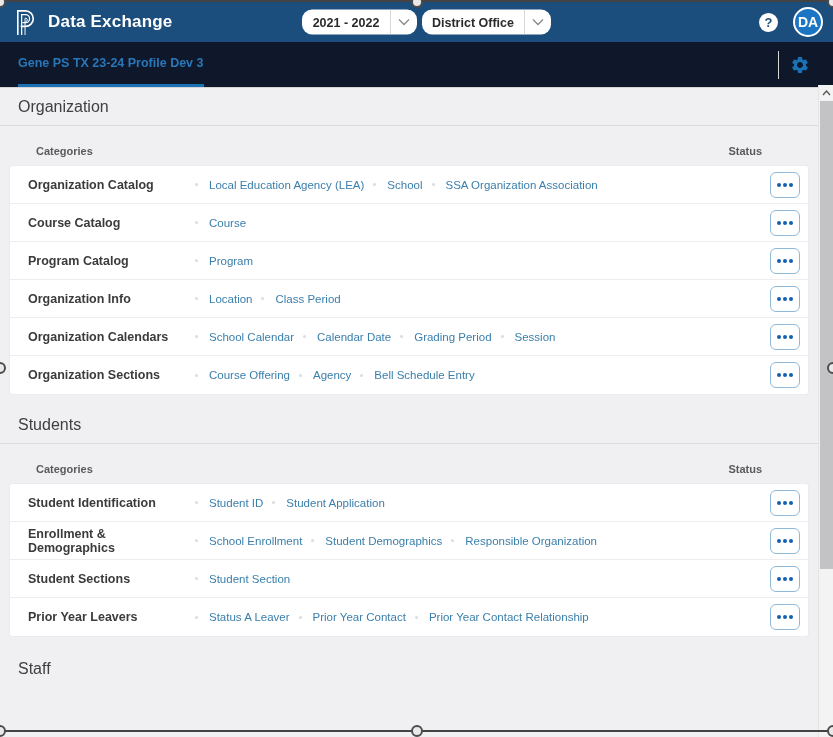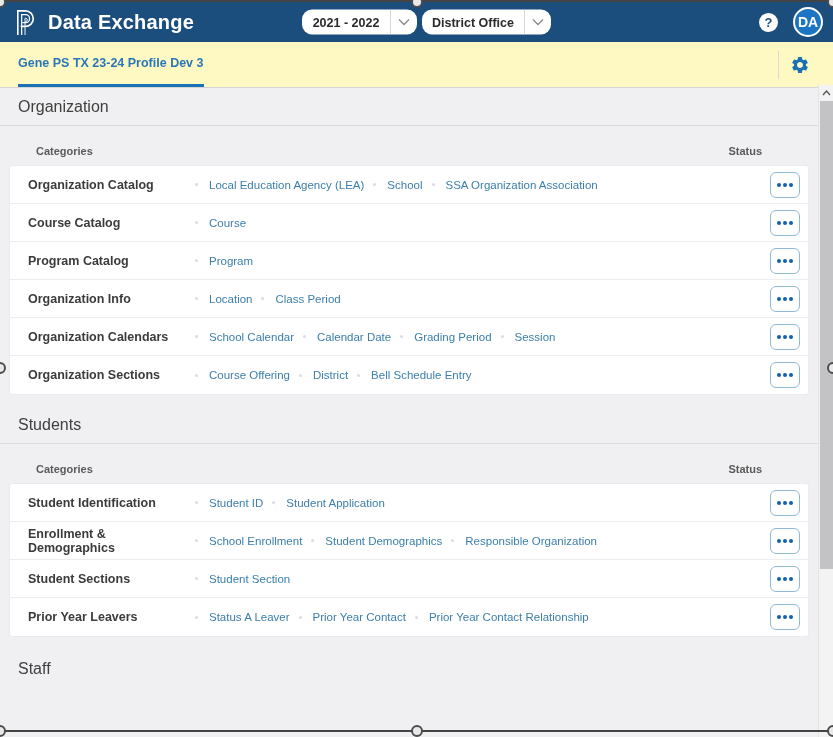--- a/index.html
+++ b/index.html
@@ -9,35 +9,35 @@
   
   .sel-line{ position:absolute; left:0; right:0; height:2px; background:#434343; z-index:40; }
   .sel-top{ top:0; } .sel-bottom{ top:730px; }
   .handle{ position:absolute; width:12px; height:12px; border-radius:50%; background:#e9e9e9;
            border:2px solid #4c4c4c; z-index:50; transform:translate(-50%,-50%); }
 
   
   .app-header{ position:absolute; top:2px; left:0; right:0; height:40px; background:#1b4e7d;
                display:flex; align-items:center; padding:0 10px 0 14px; z-index:5; }
   .logo{ width:24px; height:27px; margin-right:10px; flex:none; }
-  .app-title{ color:#fff; font-size:20px; font-weight:700; letter-spacing:.2px; }
+  .app-title{ color:#fff; font-size:17px; font-weight:700; letter-spacing:.2px; }
   .dd-group{ position:absolute; left:302px; top:50%; transform:translateY(-50%); display:flex; gap:5px; }
   .dd{ display:flex; align-items:stretch; background:#fff; border-radius:10px; height:25px; overflow:hidden; cursor:pointer; }
   .dd-value{ display:flex; align-items:center; padding:0 10px; font-size:12.5px; font-weight:700; color:#2b2b2b; white-space:nowrap; }
   .dd-year .dd-value{ min-width:88px; justify-content:center; }
   .dd-office .dd-value{ min-width:90px; }
   .dd-chev{ width:27px; border-left:1px solid #d8d8d8; display:flex; align-items:center; justify-content:center; }
   .hdr-right{ margin-left:auto; display:flex; align-items:center; gap:15px; }
   .help-btn{ width:19px; height:19px; border-radius:50%; background:#fff; color:#1b4e7d;
              font-size:13px; font-weight:700; display:flex; align-items:center; justify-content:center; cursor:pointer; }
   .avatar{ width:30px; height:30px; border-radius:50%; background:#1b75c2; border:2px solid #fff;
            color:#fff; font-size:14px; font-weight:700; display:flex; align-items:center; justify-content:center; cursor:pointer; }
 
   
-  .tab-bar{ position:absolute; top:42px; left:0; right:0; height:46px; background:#fef9c3;
+  .tab-bar{ position:absolute; top:42px; left:0; right:0; height:46px; background:#0f172a;
             border-bottom:1px solid #d5d5d8; z-index:4; }
   .tab{ position:absolute; left:18px; top:0; height:45px; display:flex; align-items:center;
         color:#2a77b8; font-size:12.5px; font-weight:700; border-bottom:3px solid #1a72b5; cursor:pointer; }
   .gear-wrap{ position:absolute; right:23px; top:9px; height:28px; display:flex; align-items:center;
               border-left:1px solid #d9d9d9; padding-left:11px; }
   .gear-btn{ background:none; border:none; cursor:pointer; width:20px; height:20px; padding:0; }
 
   
   .content{ position:absolute; top:88px; left:0; right:15px; bottom:0; overflow:hidden; }
   .section-title{ margin:10px 0 0 18px; padding-bottom:9px; font-size:16px; font-weight:500; color:#404040; }
@@ -223,21 +223,21 @@
 
         <div class="row">
           <div class="row-name">Organization Sections</div>
           <div class="row-links">
             <span class="link-item">
                 <i class="sep-dot"></i>
                 <a class="link">Course Offering</a>
               </span>
             <span class="link-item">
                 <i class="sep-dot"></i>
-                <a class="link">District</a>
+                <a class="link">Agency</a>
               </span>
             <span class="link-item">
                 <i class="sep-dot"></i>
                 <a class="link">Bell Schedule Entry</a>
               </span>
           </div>
           <button class="more-btn">
               <span class="dot"></span>
               <span class="dot"></span>
               <span class="dot"></span>

